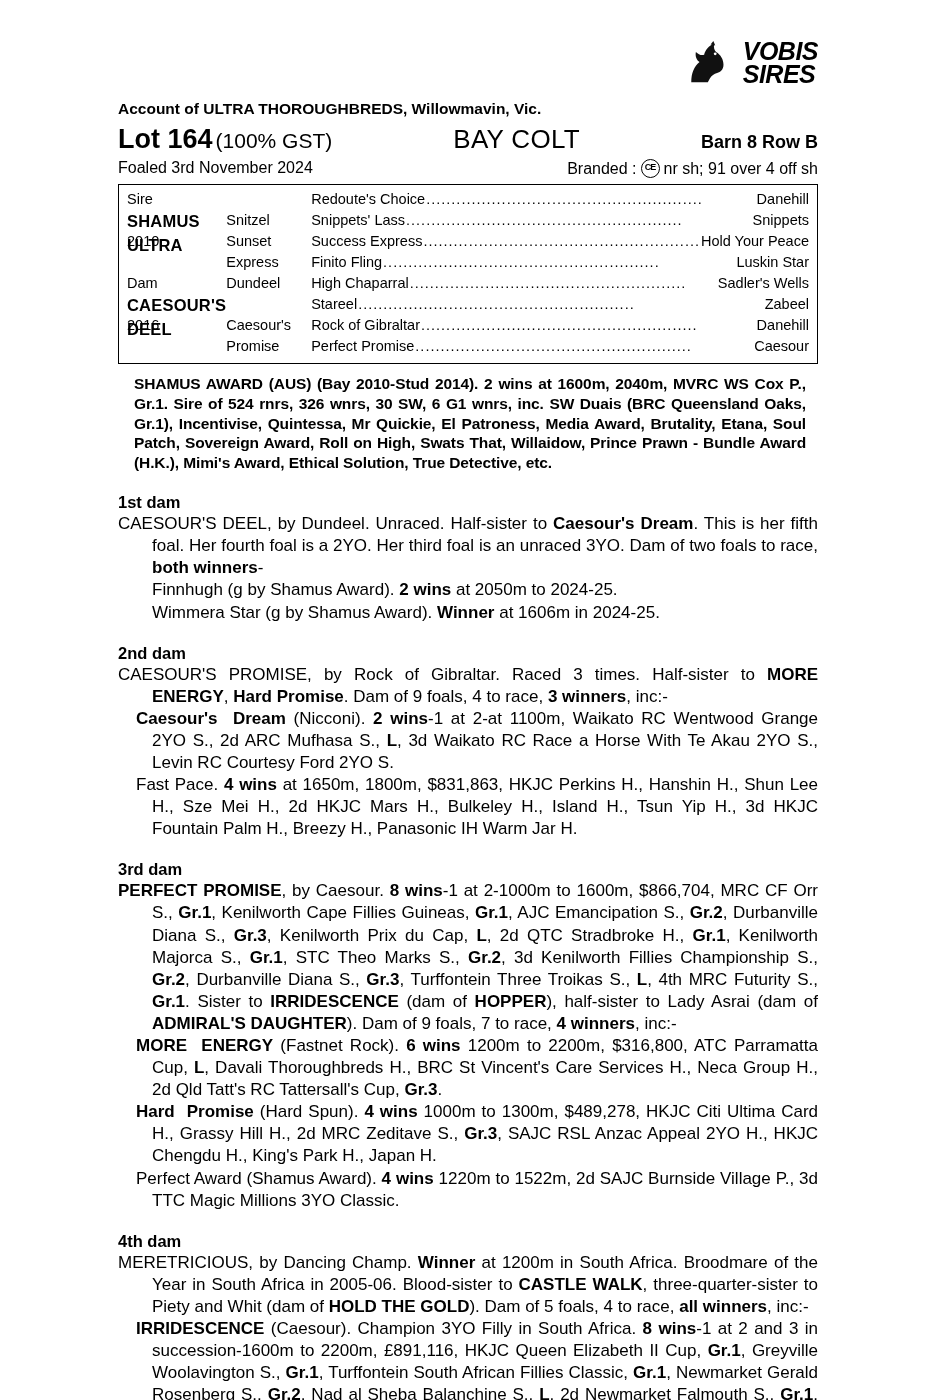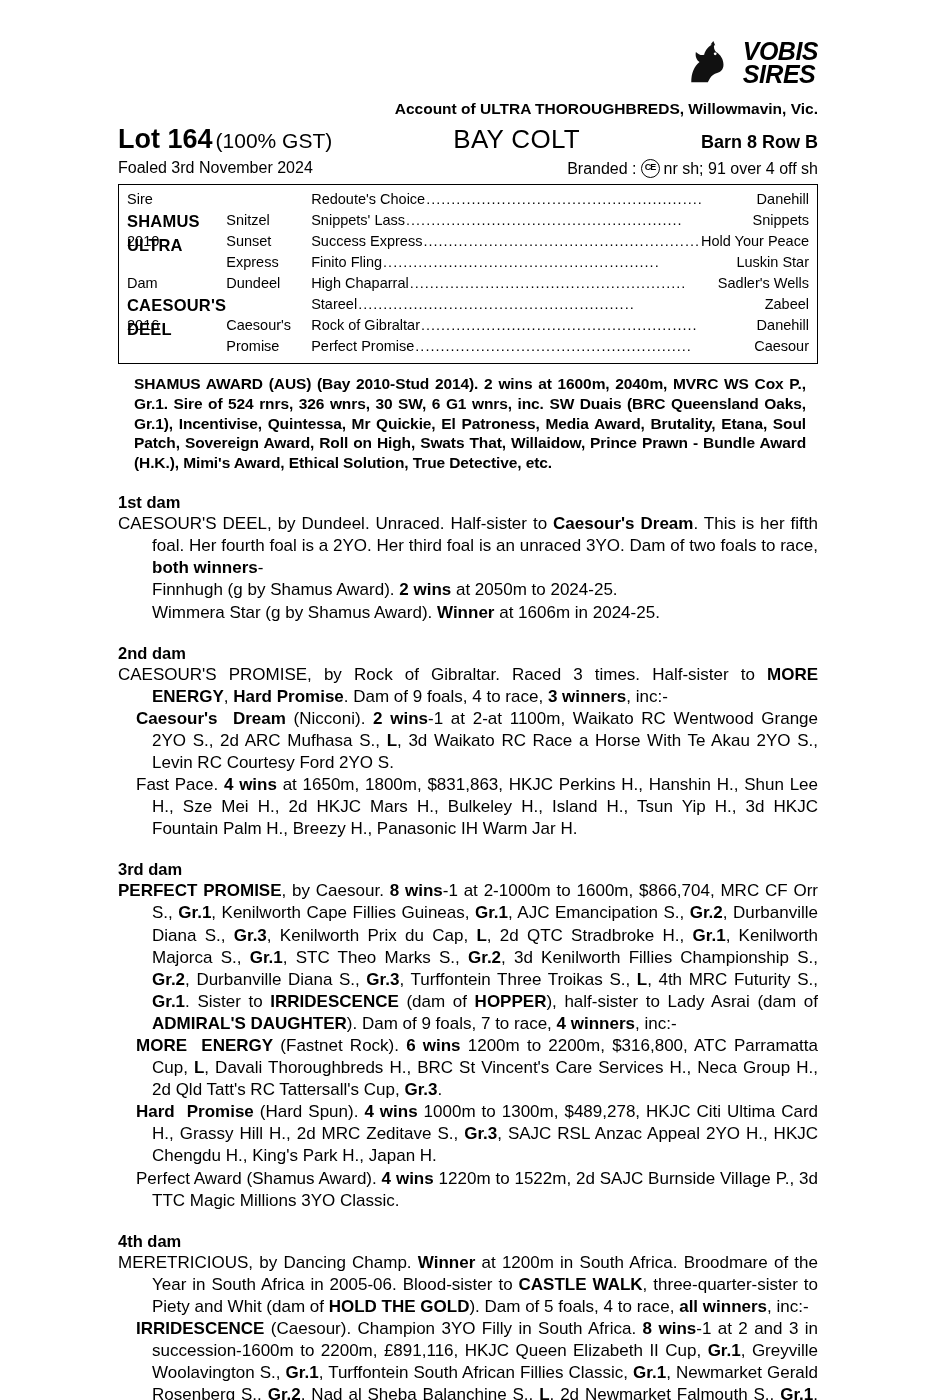--- a/index.html
+++ b/index.html
@@ -44,21 +44,21 @@
   .logo-text {
     line-height: 0.92;
     font-weight: bold;
     font-style: italic;
     font-size: 25px;
     letter-spacing: -0.5px;
   }
 
   
   .account-line {
-    text-align: right;
+    text-align: left;
     font-weight: bold;
     font-size: 15.5px;
     padding-top: 100px;
     letter-spacing: 0px;
   }
   .lot-row {
     display: flex;
     align-items: baseline;
     justify-content: space-between;
     margin-top: 6px;

